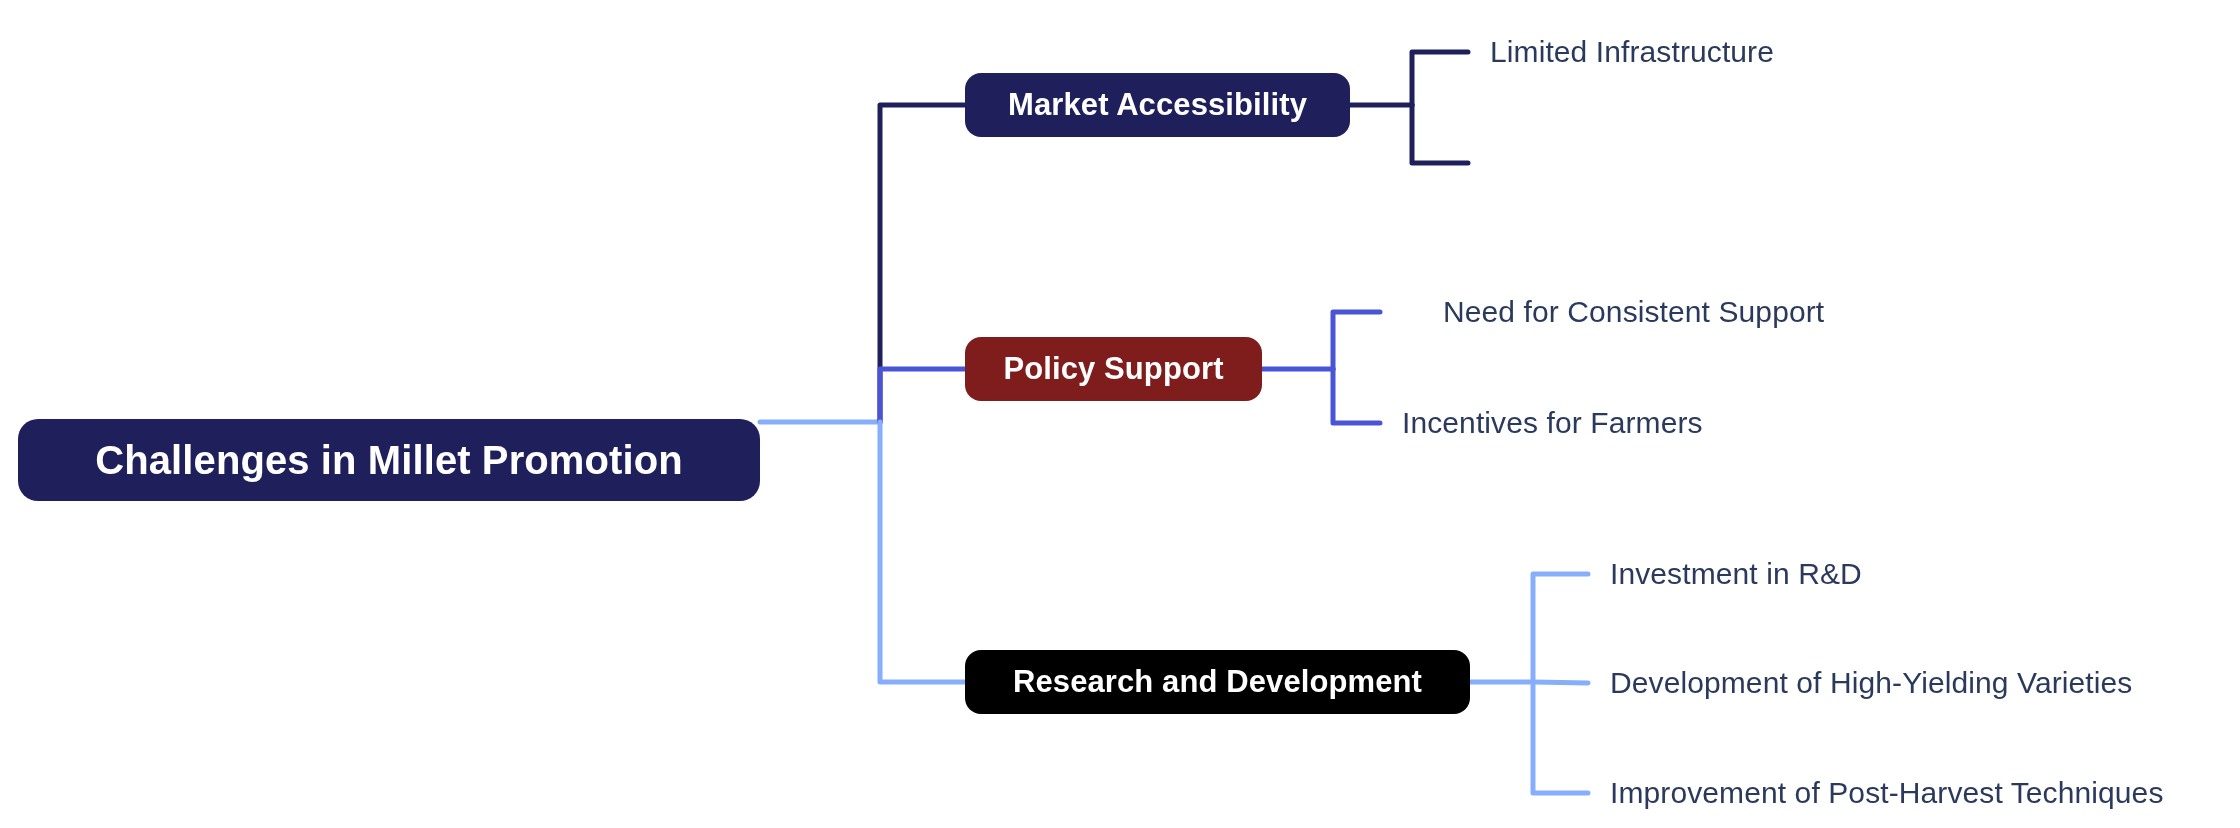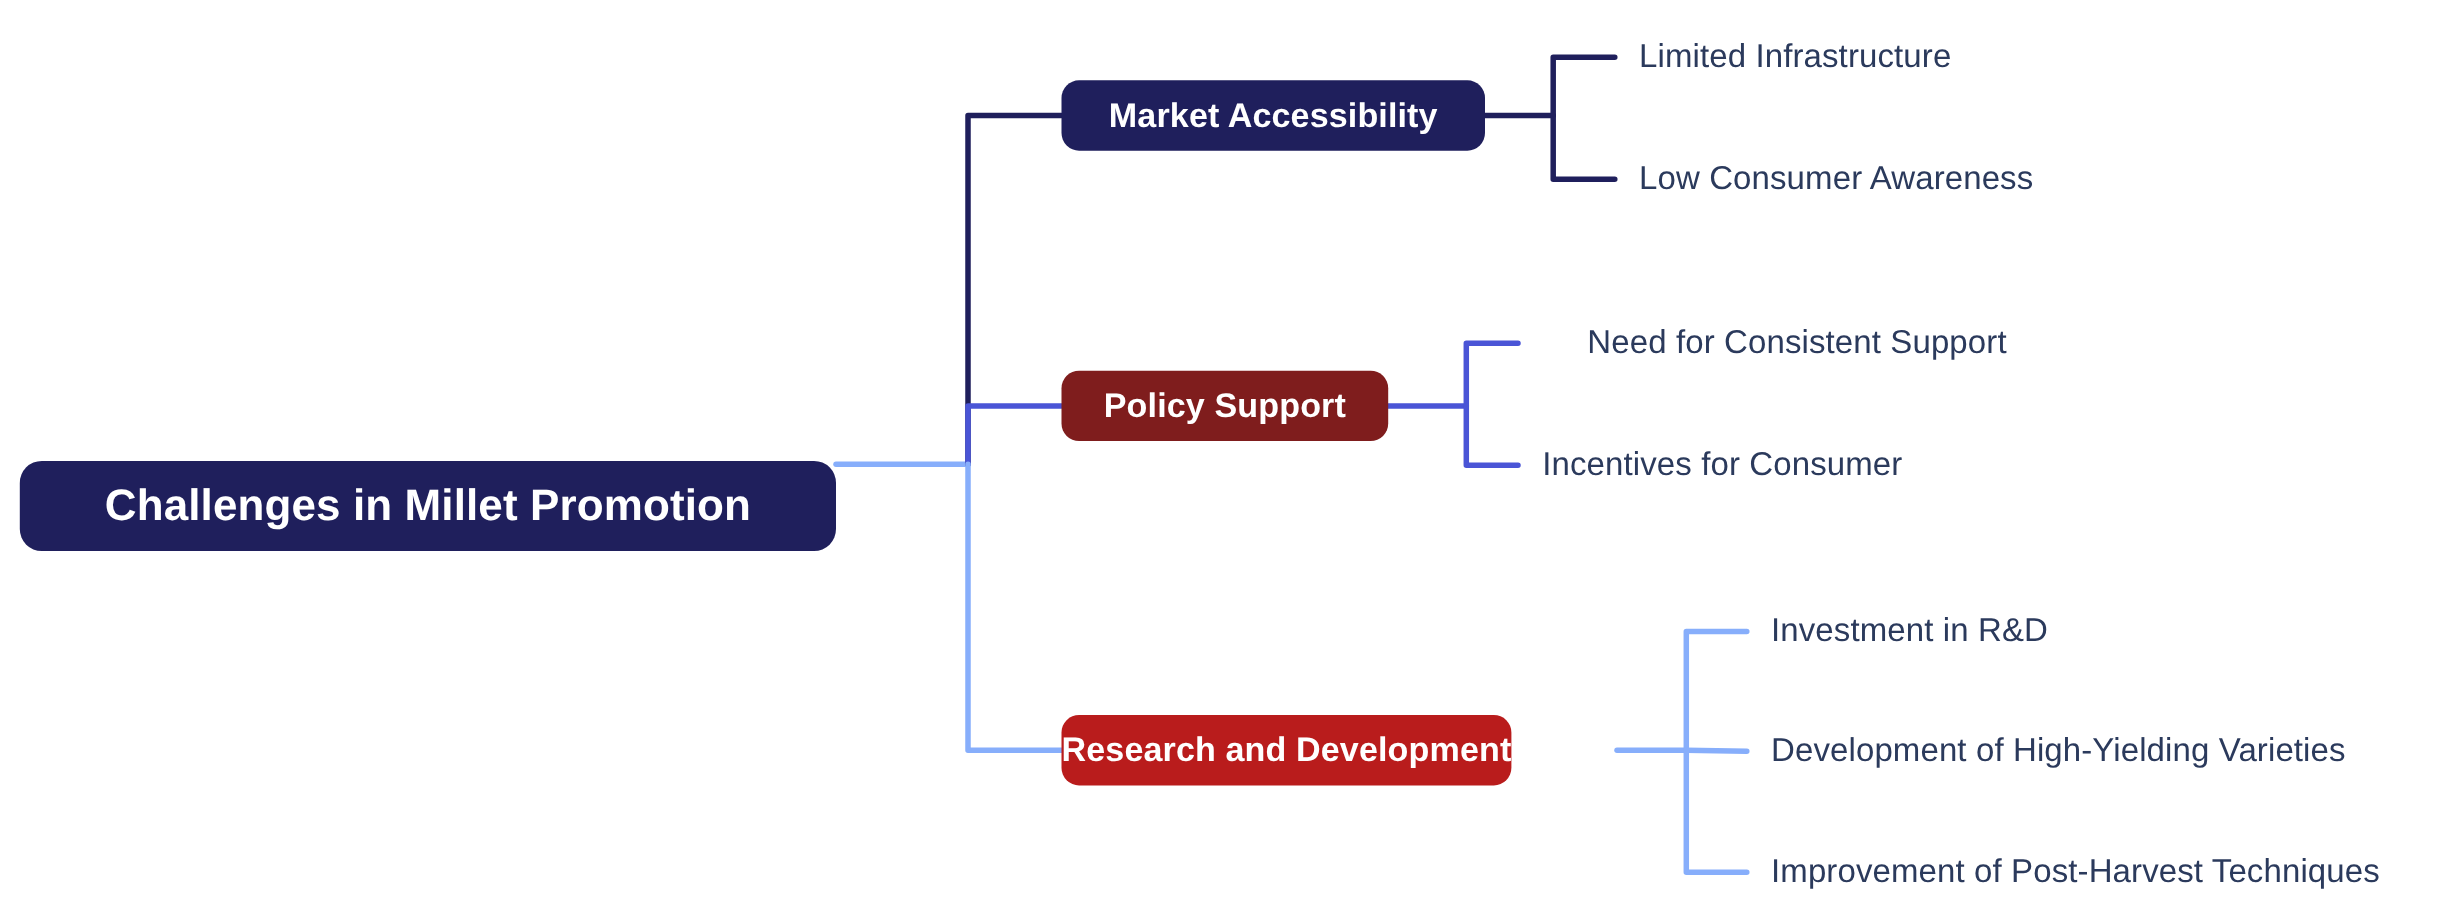--- a/index.html
+++ b/index.html
@@ -82,27 +82,26 @@
   <div class="node node-root" style="left: 18px; top: 378px; width: 742px; height: 82px; background: rgb(31, 31, 92); color: rgb(255, 255, 255); margin-top: 41px;">
     <span>Challenges in Millet Promotion</span>
   </div>
 
   <div class="node node-branch" style="left: 965px; top: 73px; width: 385px; height: 64px; background: rgb(31, 31, 92); color: rgb(255, 255, 255);">
     <span>Market Accessibility</span>
   </div>
   <div class="node node-branch" style="left: 965px; top: 337px; width: 297px; height: 64px; background: #7f1d1d; color: rgb(255, 255, 255);">
     <span>Policy Support</span>
   </div>
-  <div class="node node-branch" style="left: 965px; top: 650px; width: 409px; height: 64px; background: #b91c1c; color: rgb(255, 255, 255);">
+  <div class="node node-branch" style="left: 965px; top: 650px; width: 505px; height: 64px; background: #000000; color: rgb(255, 255, 255);">
     <span>Research and Development</span>
   </div>
 
   <div class="leaf" style="left: 1490px; top: 52px; color: rgb(43, 58, 92);">Limited Infrastructure</div>
-  <div class="leaf" style="left: 1490px; top: 163px; color: rgb(43, 58, 92);">Low Consumer Awareness</div>
 
   <div class="leaf" style="left: 1402px; top: 312px; color: rgb(43, 58, 92); margin-left: 41px;">Need for Consistent Support</div>
-  <div class="leaf" style="left: 1402px; top: 423px; color: rgb(43, 58, 92);">Incentives for Consumer</div>
+  <div class="leaf" style="left: 1402px; top: 423px; color: rgb(43, 58, 92);">Incentives for Farmers</div>
 
   <div class="leaf" style="left: 1610px; top: 574px; color: rgb(43, 58, 92);">Investment in R&amp;D</div>
   <div class="leaf" style="left: 1610px; top: 683px; color: rgb(43, 58, 92);">Development of High-Yielding Varieties</div>
   <div class="leaf" style="left: 1610px; top: 793px; color: rgb(43, 58, 92);">Improvement of Post-Harvest Techniques</div>
 
 </div>
 
 </body></html>

